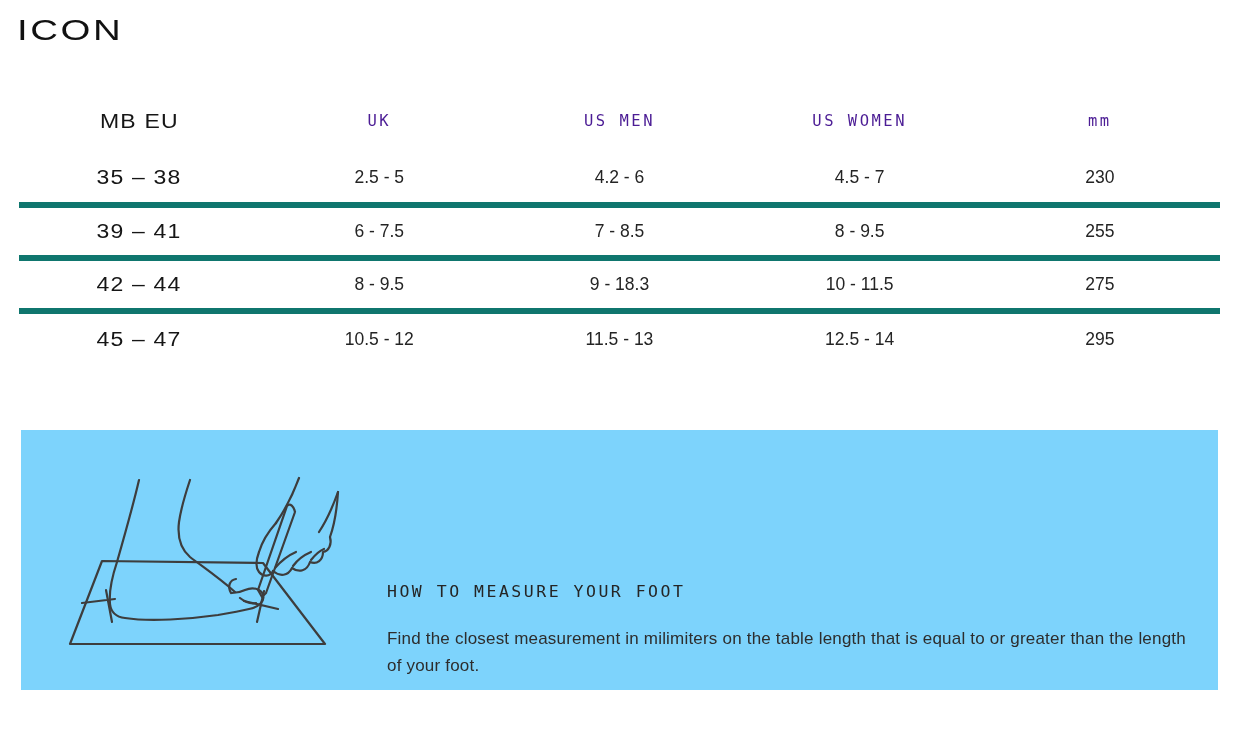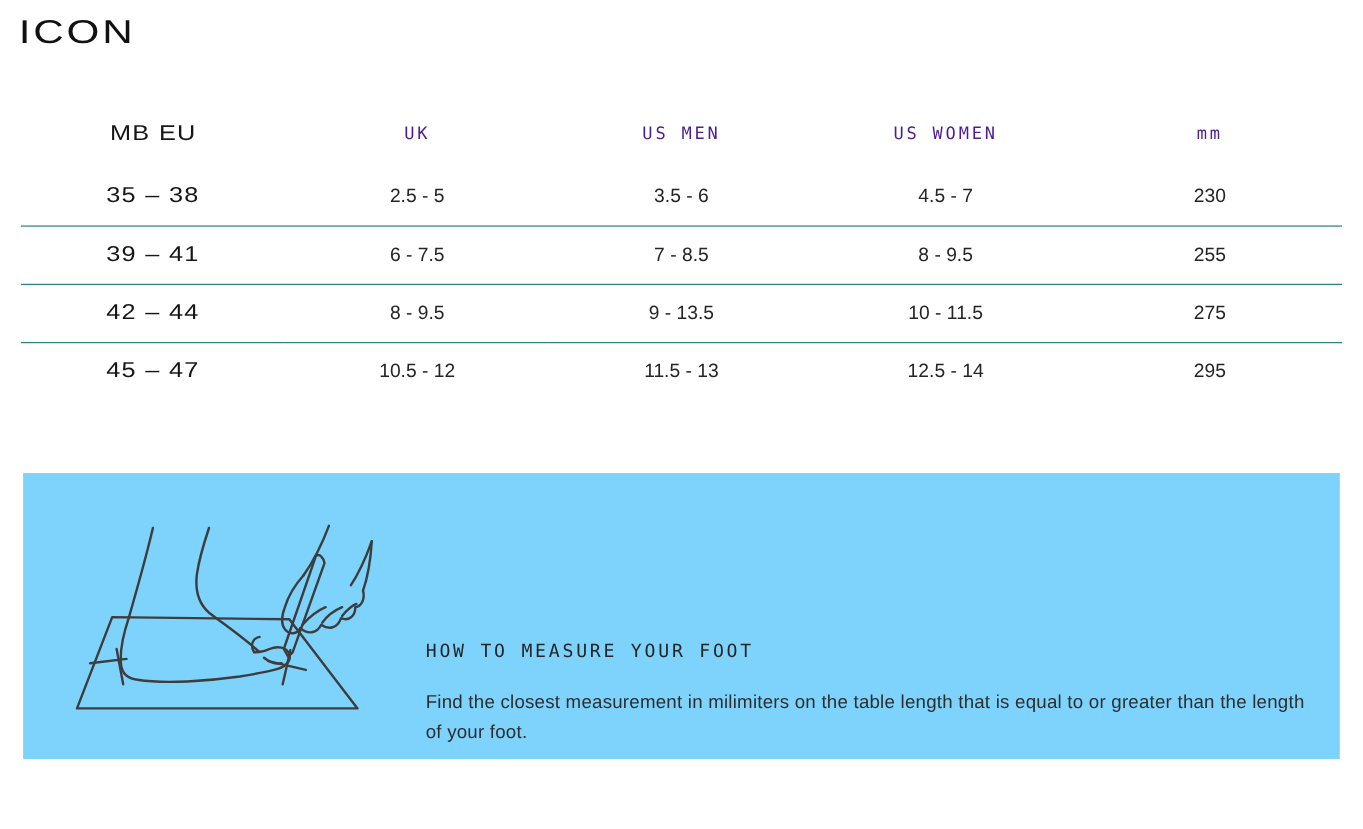--- a/index.html
+++ b/index.html
@@ -44,21 +44,21 @@
     border-collapse: collapse;
     table-layout: fixed;
   }
   .size-table th, .size-table td {
     text-align: center;
     vertical-align: middle;
     font-weight: 400;
   }
   .size-table thead th { height: 62px; }
   .size-table tbody td { height: 53px; font-size: 17.5px; color: #242424; }
-  .size-table tbody tr.ruled td { border-bottom: 1px solid #0f766e; }
+  .size-table tbody tr.ruled td { border-bottom: 6px solid #0f766e; }
   .mono-head {
     font-family: "DejaVu Sans Mono", "Liberation Mono", monospace;
     font-size: 15.5px;
     letter-spacing: 2.5px;
     color: #4c1d95;
   }
   .expanded {
     display: inline-block;
     transform: scaleX(1.18);
     transform-origin: center;
@@ -118,35 +118,35 @@
         <th class="mono-head">UK</th>
         <th class="mono-head">US MEN</th>
         <th class="mono-head">US WOMEN</th>
         <th class="mono-head">mm</th>
       </tr>
     </thead>
     <tbody>
       <tr class="ruled">
         <td><span class="expanded">35 – 38</span></td>
         <td>2.5 - 5</td>
-        <td>3.5 - 6</td>
+        <td>4.2 - 6</td>
         <td>4.5 - 7</td>
         <td>230</td>
       </tr>
       <tr class="ruled">
         <td><span class="expanded">39 – 41</span></td>
         <td>6 - 7.5</td>
         <td>7 - 8.5</td>
         <td>8 - 9.5</td>
         <td>255</td>
       </tr>
       <tr class="ruled">
         <td><span class="expanded">42 – 44</span></td>
         <td>8 - 9.5</td>
-        <td>9 - 13.5</td>
+        <td>9 - 18.3</td>
         <td>10 - 11.5</td>
         <td>275</td>
       </tr>
       <tr>
         <td><span class="expanded">45 – 47</span></td>
         <td>10.5 - 12</td>
         <td>11.5 - 13</td>
         <td>12.5 - 14</td>
         <td>295</td>
       </tr>

